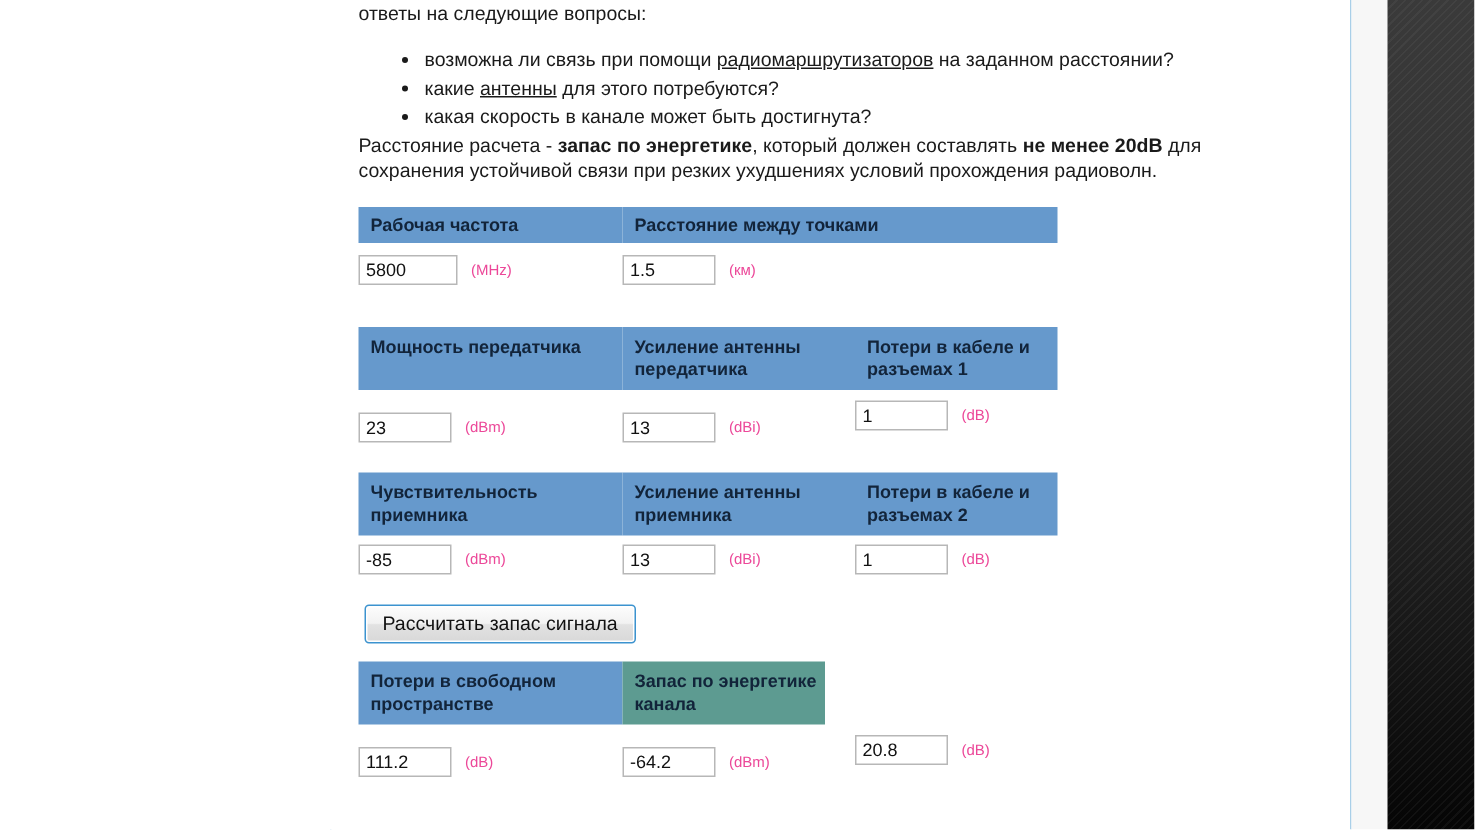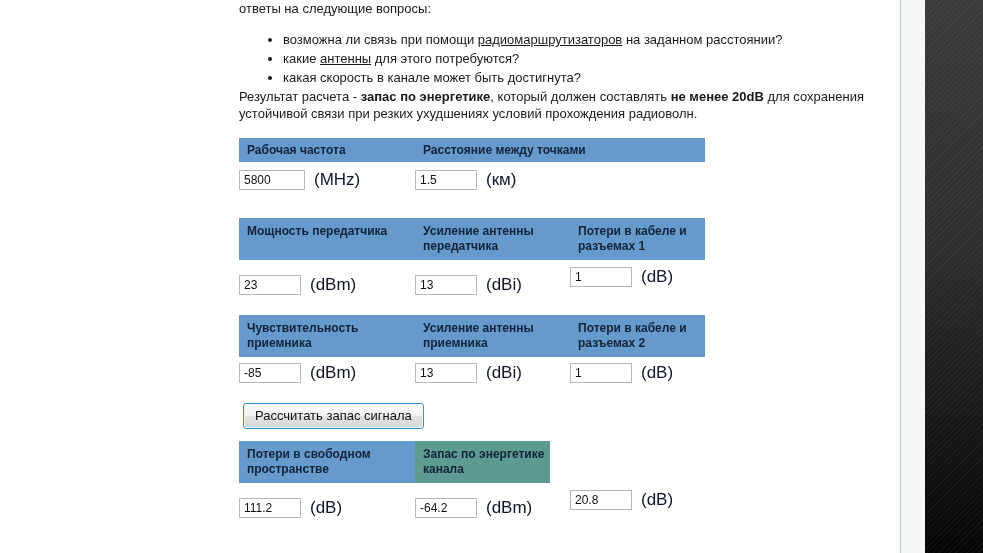--- a/index.html
+++ b/index.html
@@ -123,22 +123,22 @@
     color: #111;
     height: 20px;
     width: 62px;
     padding: 1px 4px;
     border: 1px solid #b7b7b7;
     background: #fff;
     outline: none;
   }
   input.num.w70 { width: 66px; }
   .unit {
-    font-size: 17px;
-    color: #0f172a;
+    font-size: 10px;
+    color: #ec4899;
     margin-left: 9px;
   }
   .spacer-28 { height: 28px; }
   .spacer-20 { height: 20px; }
   .spacer-12 { height: 12px; }
 
   
   .grid3 {
     position: relative;
     width: 466px;
@@ -186,21 +186,21 @@
     <div class="inner">
 
       <p class="body-text">ответы на следующие вопросы:</p>
 
       <ul class="question-list">
         <li><span>возможна ли связь при помощи </span><a class="inline-link">радиомаршрутизаторов</a><span> на заданном расстоянии?</span></li>
         <li><span>какие </span><a class="inline-link">антенны</a><span> для этого потребуются?</span></li>
         <li><span>какая скорость в канале может быть достигнута?</span></li>
       </ul>
 
-      <p class="body-text para-result"><span>Результат расчета - </span><b>запас по энергетике</b><span>, который должен составлять </span><b>не менее 20dB</b><span> для сохранения устойчивой связи при резких ухудшениях условий прохождения радиоволн.</span></p>
+      <p class="body-text para-result"><span>Расстояние расчета - </span><b>запас по энергетике</b><span>, который должен составлять </span><b>не менее 20dB</b><span> для сохранения устойчивой связи при резких ухудшениях условий прохождения радиоволн.</span></p>
 
       <div class="calc">
 
         
         <div class="row headers">
           <div class="cell-head h1 col1">Рабочая частота</div>
           <div class="cell-head h1" style="width:290px">Расстояние между точками</div>
         </div>
         <div class="row inputs">
           <div class="fieldcell col1">

